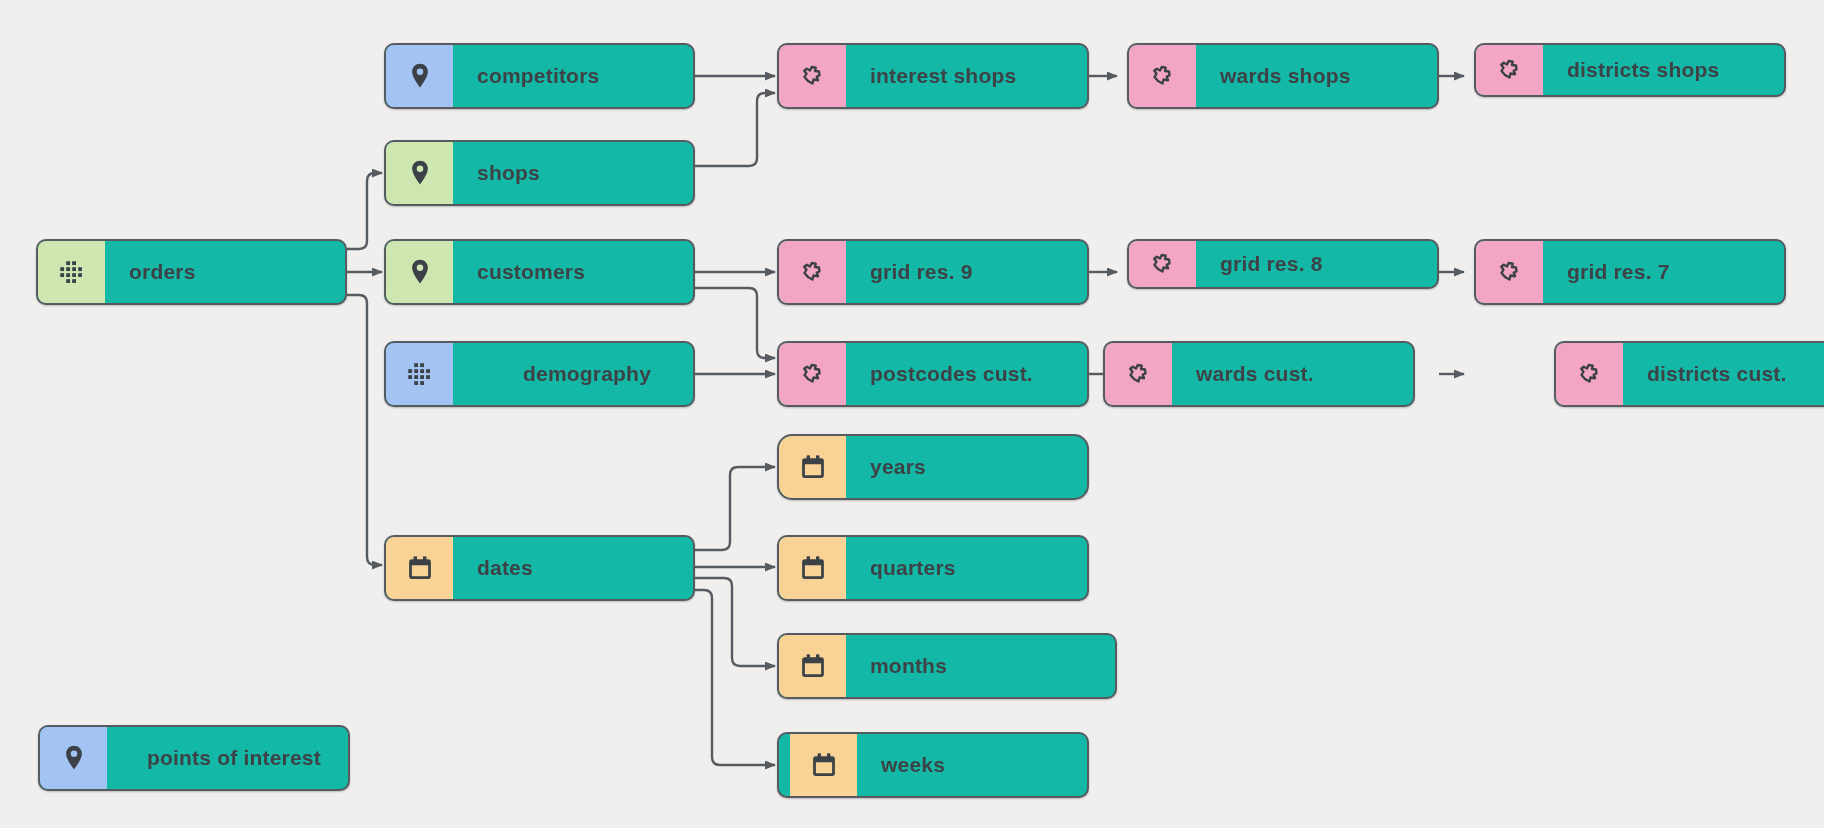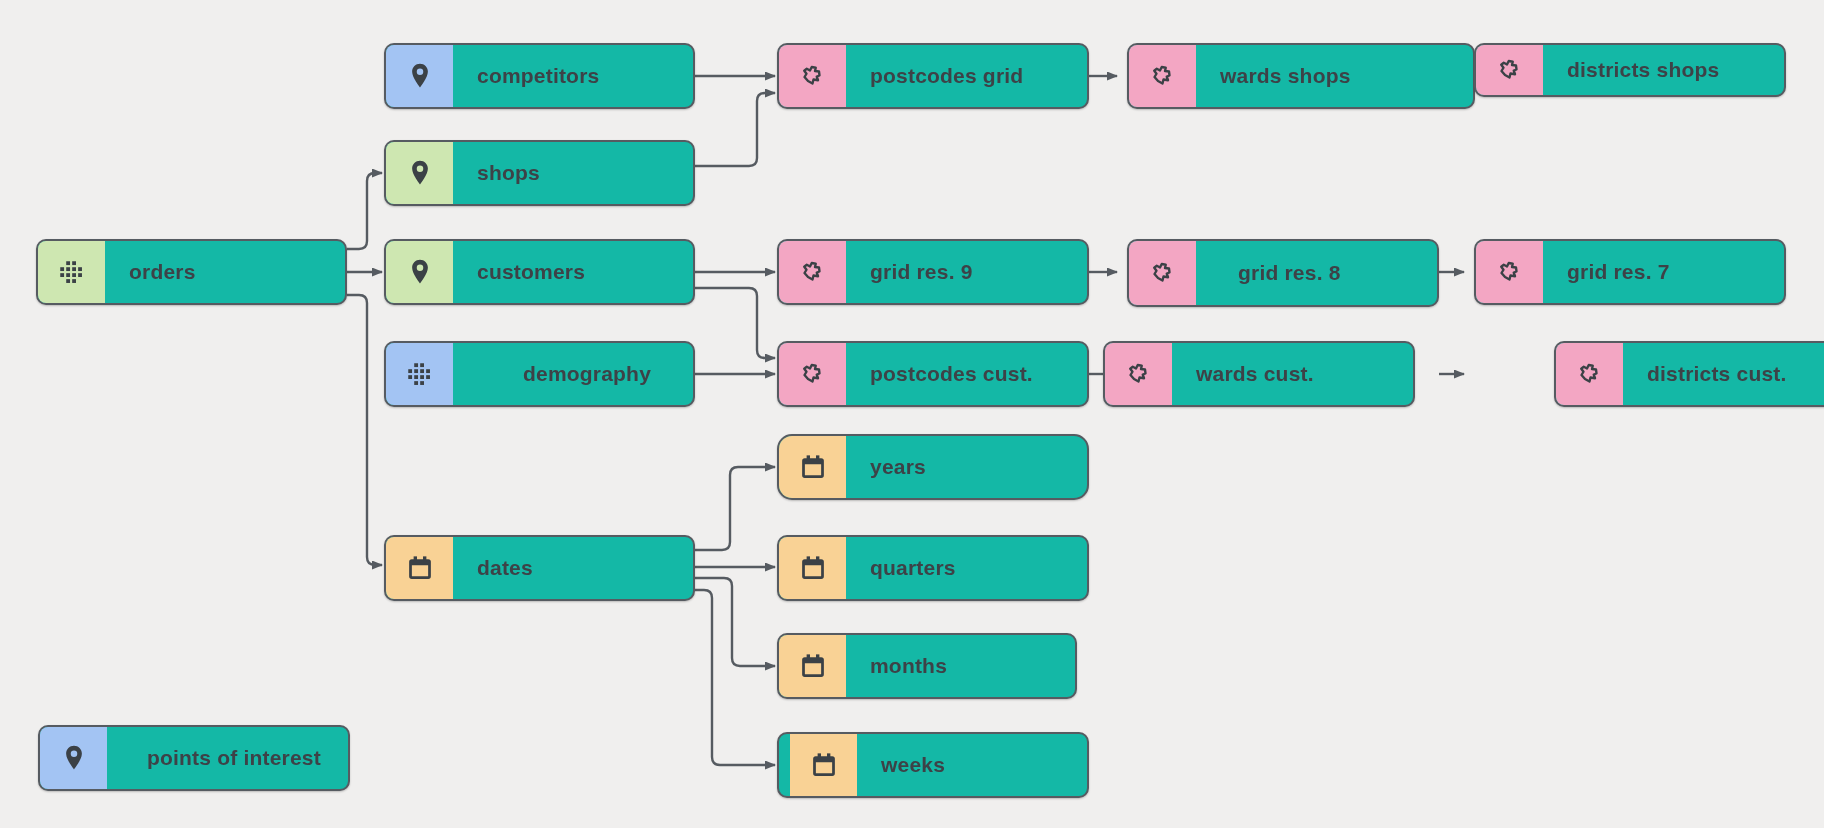--- a/index.html
+++ b/index.html
@@ -174,23 +174,23 @@
           </svg>
         </div>
         <div class="label">points of interest</div>
       </div>
       <div class="node" style="left: 777px; top: 43px; width: 312px; height: 66px;">
         <div class="icon-cell" style="background: rgb(243, 166, 195);">
           <svg viewBox="0 0 24 24" width="30" height="30">
             <path d="M7.0 6.2 L9.6 7.6 L11.0 4.8 L14.2 5.4 L13.6 8.0 L16.8 8.4 L17.2 11.6 L15.0 12.4 L16.0 15.4 L12.4 14.8 L11.6 18.0 L8.0 16.0 L5.2 12.8 L6.8 10.2 L5.0 7.8 Z" fill="none" stroke="currentcolor" stroke-width="1.9" stroke-linejoin="round"></path>
           </svg>
         </div>
-        <div class="label">postcodes grid</div>
-      </div>
-      <div class="node" style="left: 1127px; top: 43px; width: 348px; height: 66px;">
+        <div class="label">interest shops</div>
+      </div>
+      <div class="node" style="left: 1127px; top: 43px; width: 312px; height: 66px;">
         <div class="icon-cell" style="background: rgb(243, 166, 195);">
           <svg viewBox="0 0 24 24" width="30" height="30">
             <path d="M7.0 6.2 L9.6 7.6 L11.0 4.8 L14.2 5.4 L13.6 8.0 L16.8 8.4 L17.2 11.6 L15.0 12.4 L16.0 15.4 L12.4 14.8 L11.6 18.0 L8.0 16.0 L5.2 12.8 L6.8 10.2 L5.0 7.8 Z" fill="none" stroke="currentcolor" stroke-width="1.9" stroke-linejoin="round"></path>
           </svg>
         </div>
         <div class="label">wards shops</div>
       </div>
       <div class="node" style="left: 1474px; top: 43px; width: 312px; height: 54px;">
         <div class="icon-cell" style="background: rgb(243, 166, 195);">
           <svg viewBox="0 0 24 24" width="30" height="30">
@@ -200,21 +200,21 @@
         <div class="label">districts shops</div>
       </div>
       <div class="node" style="left: 777px; top: 239px; width: 312px; height: 66px;">
         <div class="icon-cell" style="background: rgb(243, 166, 195);">
           <svg viewBox="0 0 24 24" width="30" height="30">
             <path d="M7.0 6.2 L9.6 7.6 L11.0 4.8 L14.2 5.4 L13.6 8.0 L16.8 8.4 L17.2 11.6 L15.0 12.4 L16.0 15.4 L12.4 14.8 L11.6 18.0 L8.0 16.0 L5.2 12.8 L6.8 10.2 L5.0 7.8 Z" fill="none" stroke="currentcolor" stroke-width="1.9" stroke-linejoin="round"></path>
           </svg>
         </div>
         <div class="label">grid res. 9</div>
       </div>
-      <div class="node" style="left: 1127px; top: 239px; width: 312px; height: 68px; gap: 18px;">
+      <div class="node" style="left: 1127px; top: 239px; width: 312px; height: 50px;">
         <div class="icon-cell" style="background: rgb(243, 166, 195);">
           <svg viewBox="0 0 24 24" width="30" height="30">
             <path d="M7.0 6.2 L9.6 7.6 L11.0 4.8 L14.2 5.4 L13.6 8.0 L16.8 8.4 L17.2 11.6 L15.0 12.4 L16.0 15.4 L12.4 14.8 L11.6 18.0 L8.0 16.0 L5.2 12.8 L6.8 10.2 L5.0 7.8 Z" fill="none" stroke="currentcolor" stroke-width="1.9" stroke-linejoin="round"></path>
           </svg>
         </div>
         <div class="label">grid res. 8</div>
       </div>
       <div class="node" style="left: 1474px; top: 239px; width: 312px; height: 66px;">
         <div class="icon-cell" style="background: rgb(243, 166, 195);">
           <svg viewBox="0 0 24 24" width="30" height="30">
@@ -262,21 +262,21 @@
         <div class="icon-cell" style="background: rgb(249, 210, 149);">
           <svg viewBox="0 0 24 24" width="30" height="30">
             <rect x="4.4" y="6" width="15.2" height="13.6" rx="1" fill="none" stroke="currentcolor" stroke-width="2.2"></rect>
             <rect x="4.4" y="6" width="15.2" height="3.8" fill="currentcolor"></rect>
             <rect x="6.9" y="2.7" width="2.7" height="4.2" fill="currentcolor"></rect>
             <rect x="14.4" y="2.7" width="2.7" height="4.2" fill="currentcolor"></rect>
           </svg>
         </div>
         <div class="label">quarters</div>
       </div>
-      <div class="node" style="left: 777px; top: 633px; width: 300px; height: 66px;">
+      <div class="node" style="left: 777px; top: 633px; width: 340px; height: 66px;">
         <div class="icon-cell" style="background: rgb(249, 210, 149);">
           <svg viewBox="0 0 24 24" width="30" height="30">
             <rect x="4.4" y="6" width="15.2" height="13.6" rx="1" fill="none" stroke="currentcolor" stroke-width="2.2"></rect>
             <rect x="4.4" y="6" width="15.2" height="3.8" fill="currentcolor"></rect>
             <rect x="6.9" y="2.7" width="2.7" height="4.2" fill="currentcolor"></rect>
             <rect x="14.4" y="2.7" width="2.7" height="4.2" fill="currentcolor"></rect>
           </svg>
         </div>
         <div class="label">months</div>
       </div>

